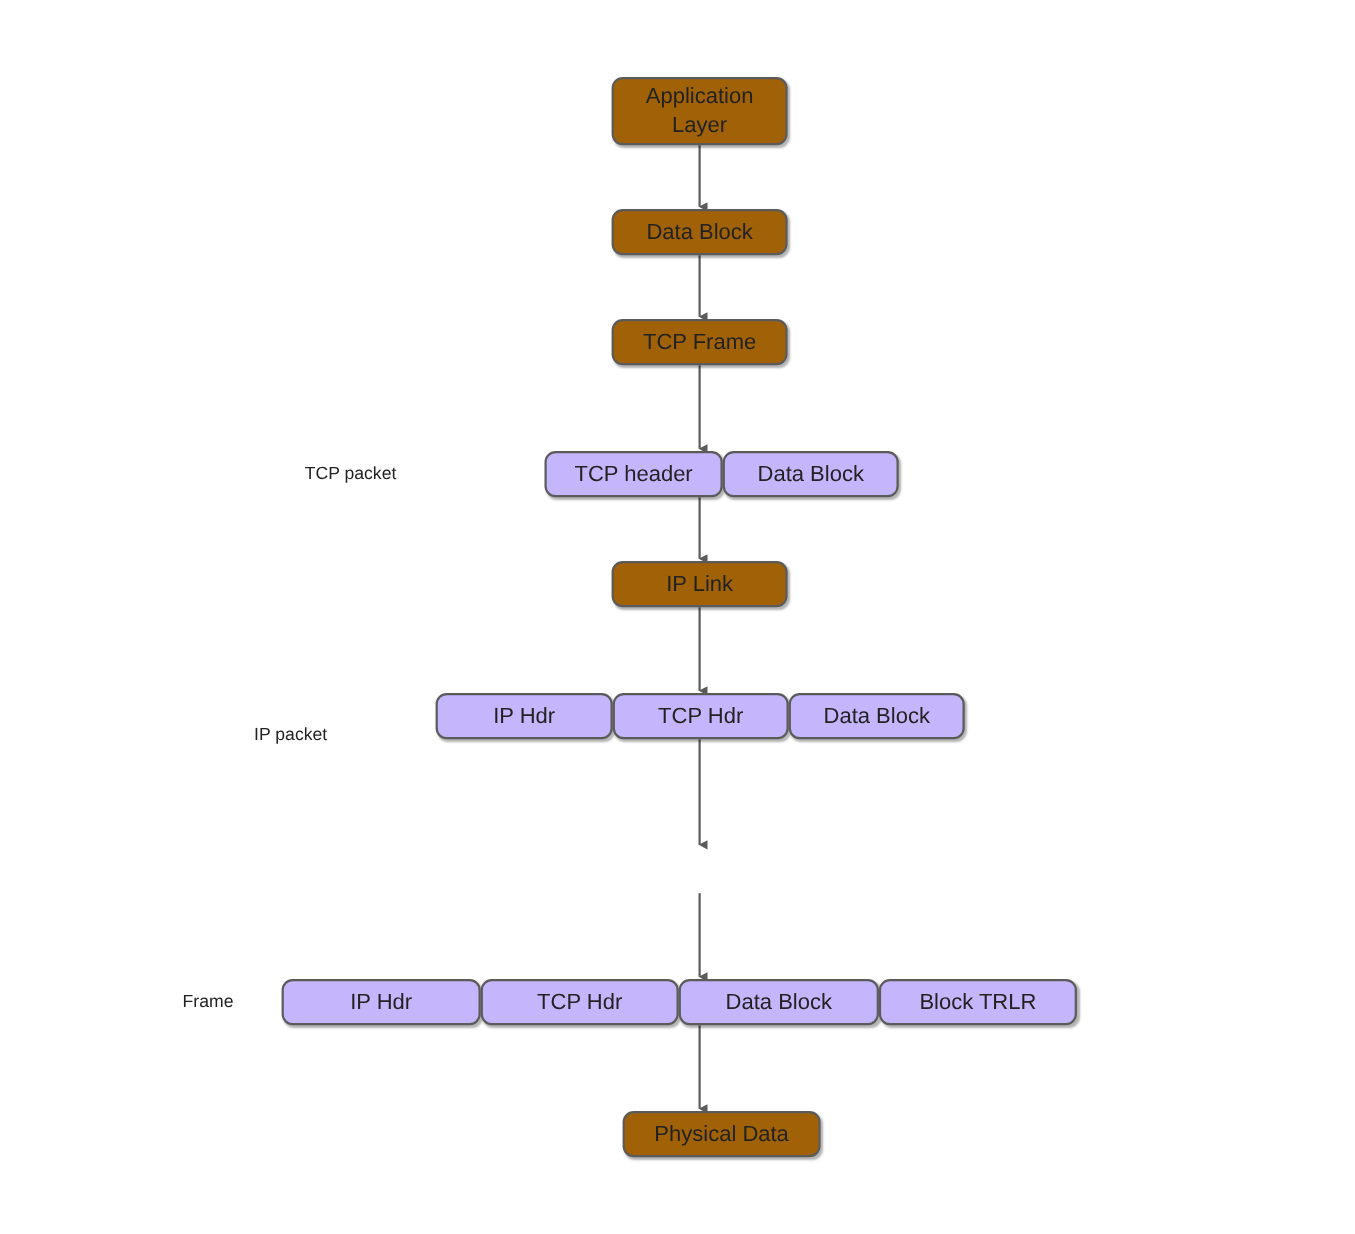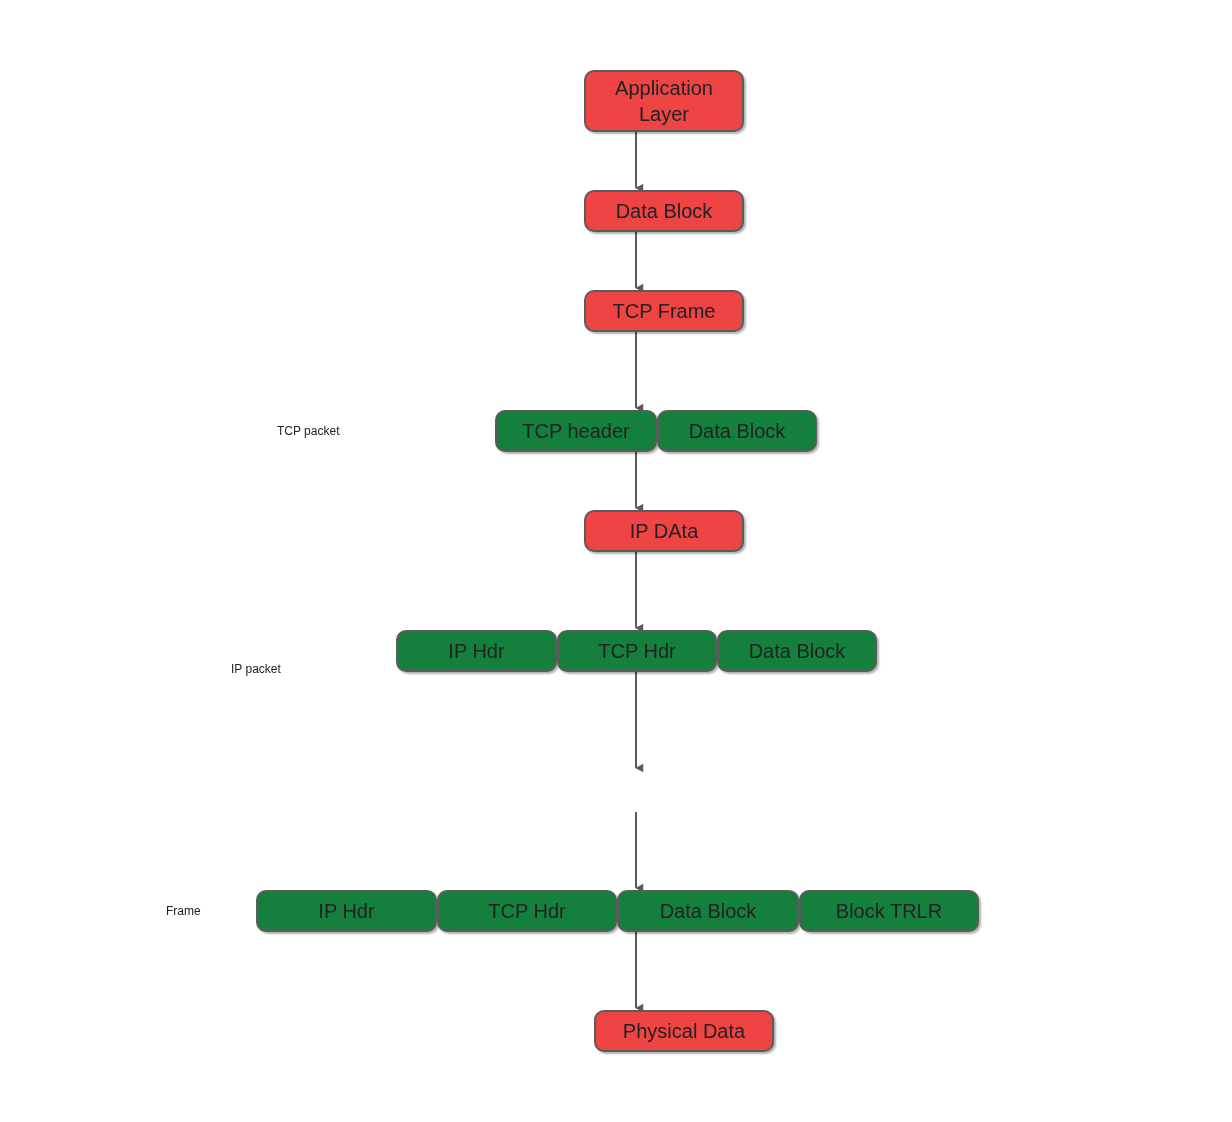--- a/index.html
+++ b/index.html
@@ -18,56 +18,55 @@
     position: absolute;
     left: 0; top: 0;
     width: 1232px;
     height: 1122px;
   }
   .node {
     position: absolute;
     box-sizing: border-box;
     border: 2px solid #5b5b5b;
     border-radius: 10px;
-    background: #ef4444;
+    background: #a16207;
     color: #222222;
     font-size: 20px;
     line-height: 26px;
     text-align: center;
     display: flex;
     align-items: center;
     justify-content: center;
     box-shadow: 2px 2px 2px rgba(0,0,0,0.30);
     white-space: pre-line;
     z-index: 3;
-    margin-left: 28px;
   }
   .seg-row {
     position: absolute;
     display: flex;
     z-index: 3;
   }
   .seg {
     box-sizing: border-box;
     border: 2px solid #5b5b5b;
     border-radius: 10px;
-    background: #15803d;
+    background: #c4b5fd;
     color: #222222;
     font-size: 20px;
     line-height: 26px;
     text-align: center;
     display: flex;
     align-items: center;
     justify-content: center;
     box-shadow: 2px 2px 2px rgba(0,0,0,0.30);
     height: 100%;
   }
   .rowlabel {
     position: absolute;
-    font-size: 12px;
+    font-size: 16px;
     line-height: 26px;
     color: #222222;
     white-space: nowrap;
     z-index: 3;
   }
   svg.arrows {
     position: absolute;
     left: 0; top: 0;
     width: 1232px;
     height: 1122px;
@@ -93,21 +92,21 @@
         <line x1="636" y1="552" x2="636" y2="628" stroke="#5b5b5b" stroke-width="2" marker-end="url(#arrowhead)"></line>
         <line x1="636" y1="672" x2="636" y2="768" stroke="#5b5b5b" stroke-width="2" marker-end="url(#arrowhead)"></line>
         <line x1="636" y1="812" x2="636" y2="888" stroke="#5b5b5b" stroke-width="2" marker-end="url(#arrowhead)"></line>
         <line x1="636" y1="932" x2="636" y2="1008" stroke="#5b5b5b" stroke-width="2" marker-end="url(#arrowhead)"></line>
       </g>
   </svg>
 <div class="node" style="left: 556px; top: 70px; width: 160px; height: 62px;">Application
 Layer</div>
     <div class="node" style="left: 556px; top: 190px; width: 160px; height: 42px;">Data Block</div>
     <div class="node" style="left: 556px; top: 290px; width: 160px; height: 42px;">TCP Frame</div>
-    <div class="node" style="left: 556px; top: 510px; width: 160px; height: 42px;">IP DAta</div>
+    <div class="node" style="left: 556px; top: 510px; width: 160px; height: 42px;">IP Link</div>
     <div class="node" style="left: 566px; top: 1010px; width: 180px; height: 42px;">Physical Data</div>
     <div class="rowlabel" style="left: 277px; top: 418px;">TCP packet</div>
     <div class="seg-row" style="left: 495px; top: 410px; height: 42px;">
       <div class="seg" style="width: 162px;">TCP header</div>
       <div class="seg" style="width: 160px;">Data Block</div>
     </div>
     <div class="rowlabel" style="left: 231px; top: 656px;">IP packet</div>
     <div class="seg-row" style="left: 396px; top: 630px; height: 42px;">
       <div class="seg" style="width: 161px;">IP Hdr</div>
       <div class="seg" style="width: 160px;">TCP Hdr</div>

